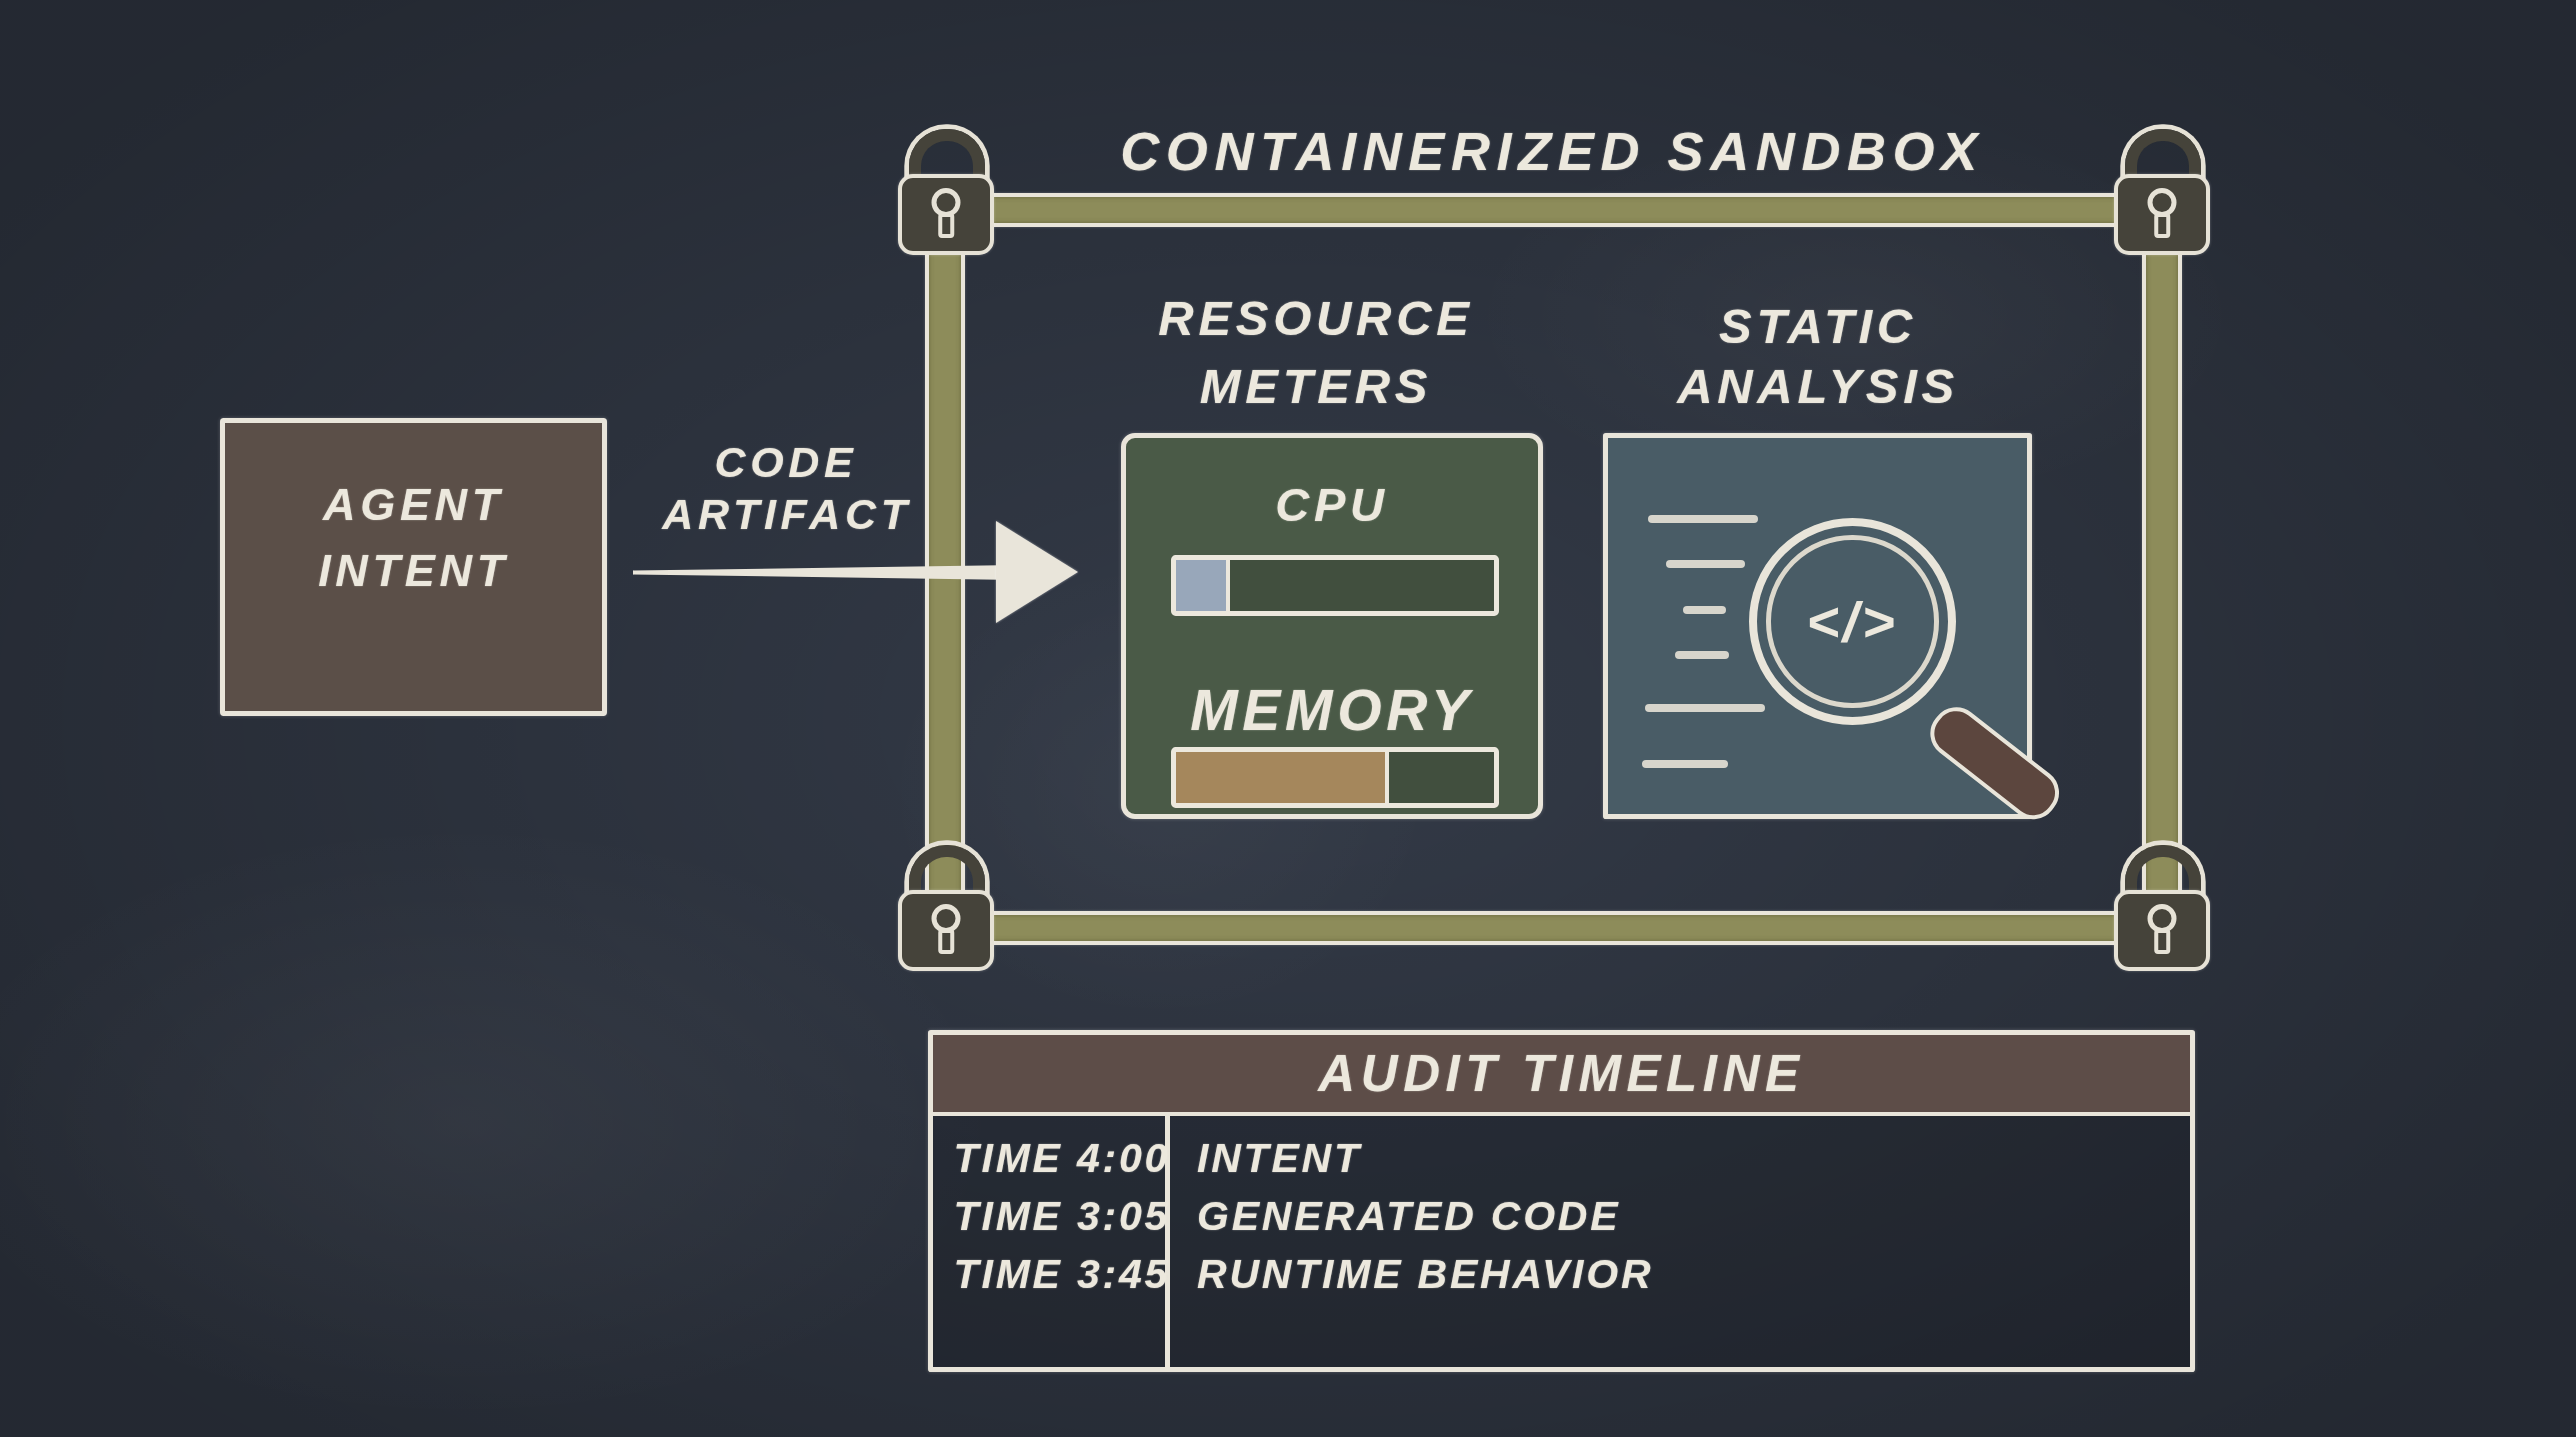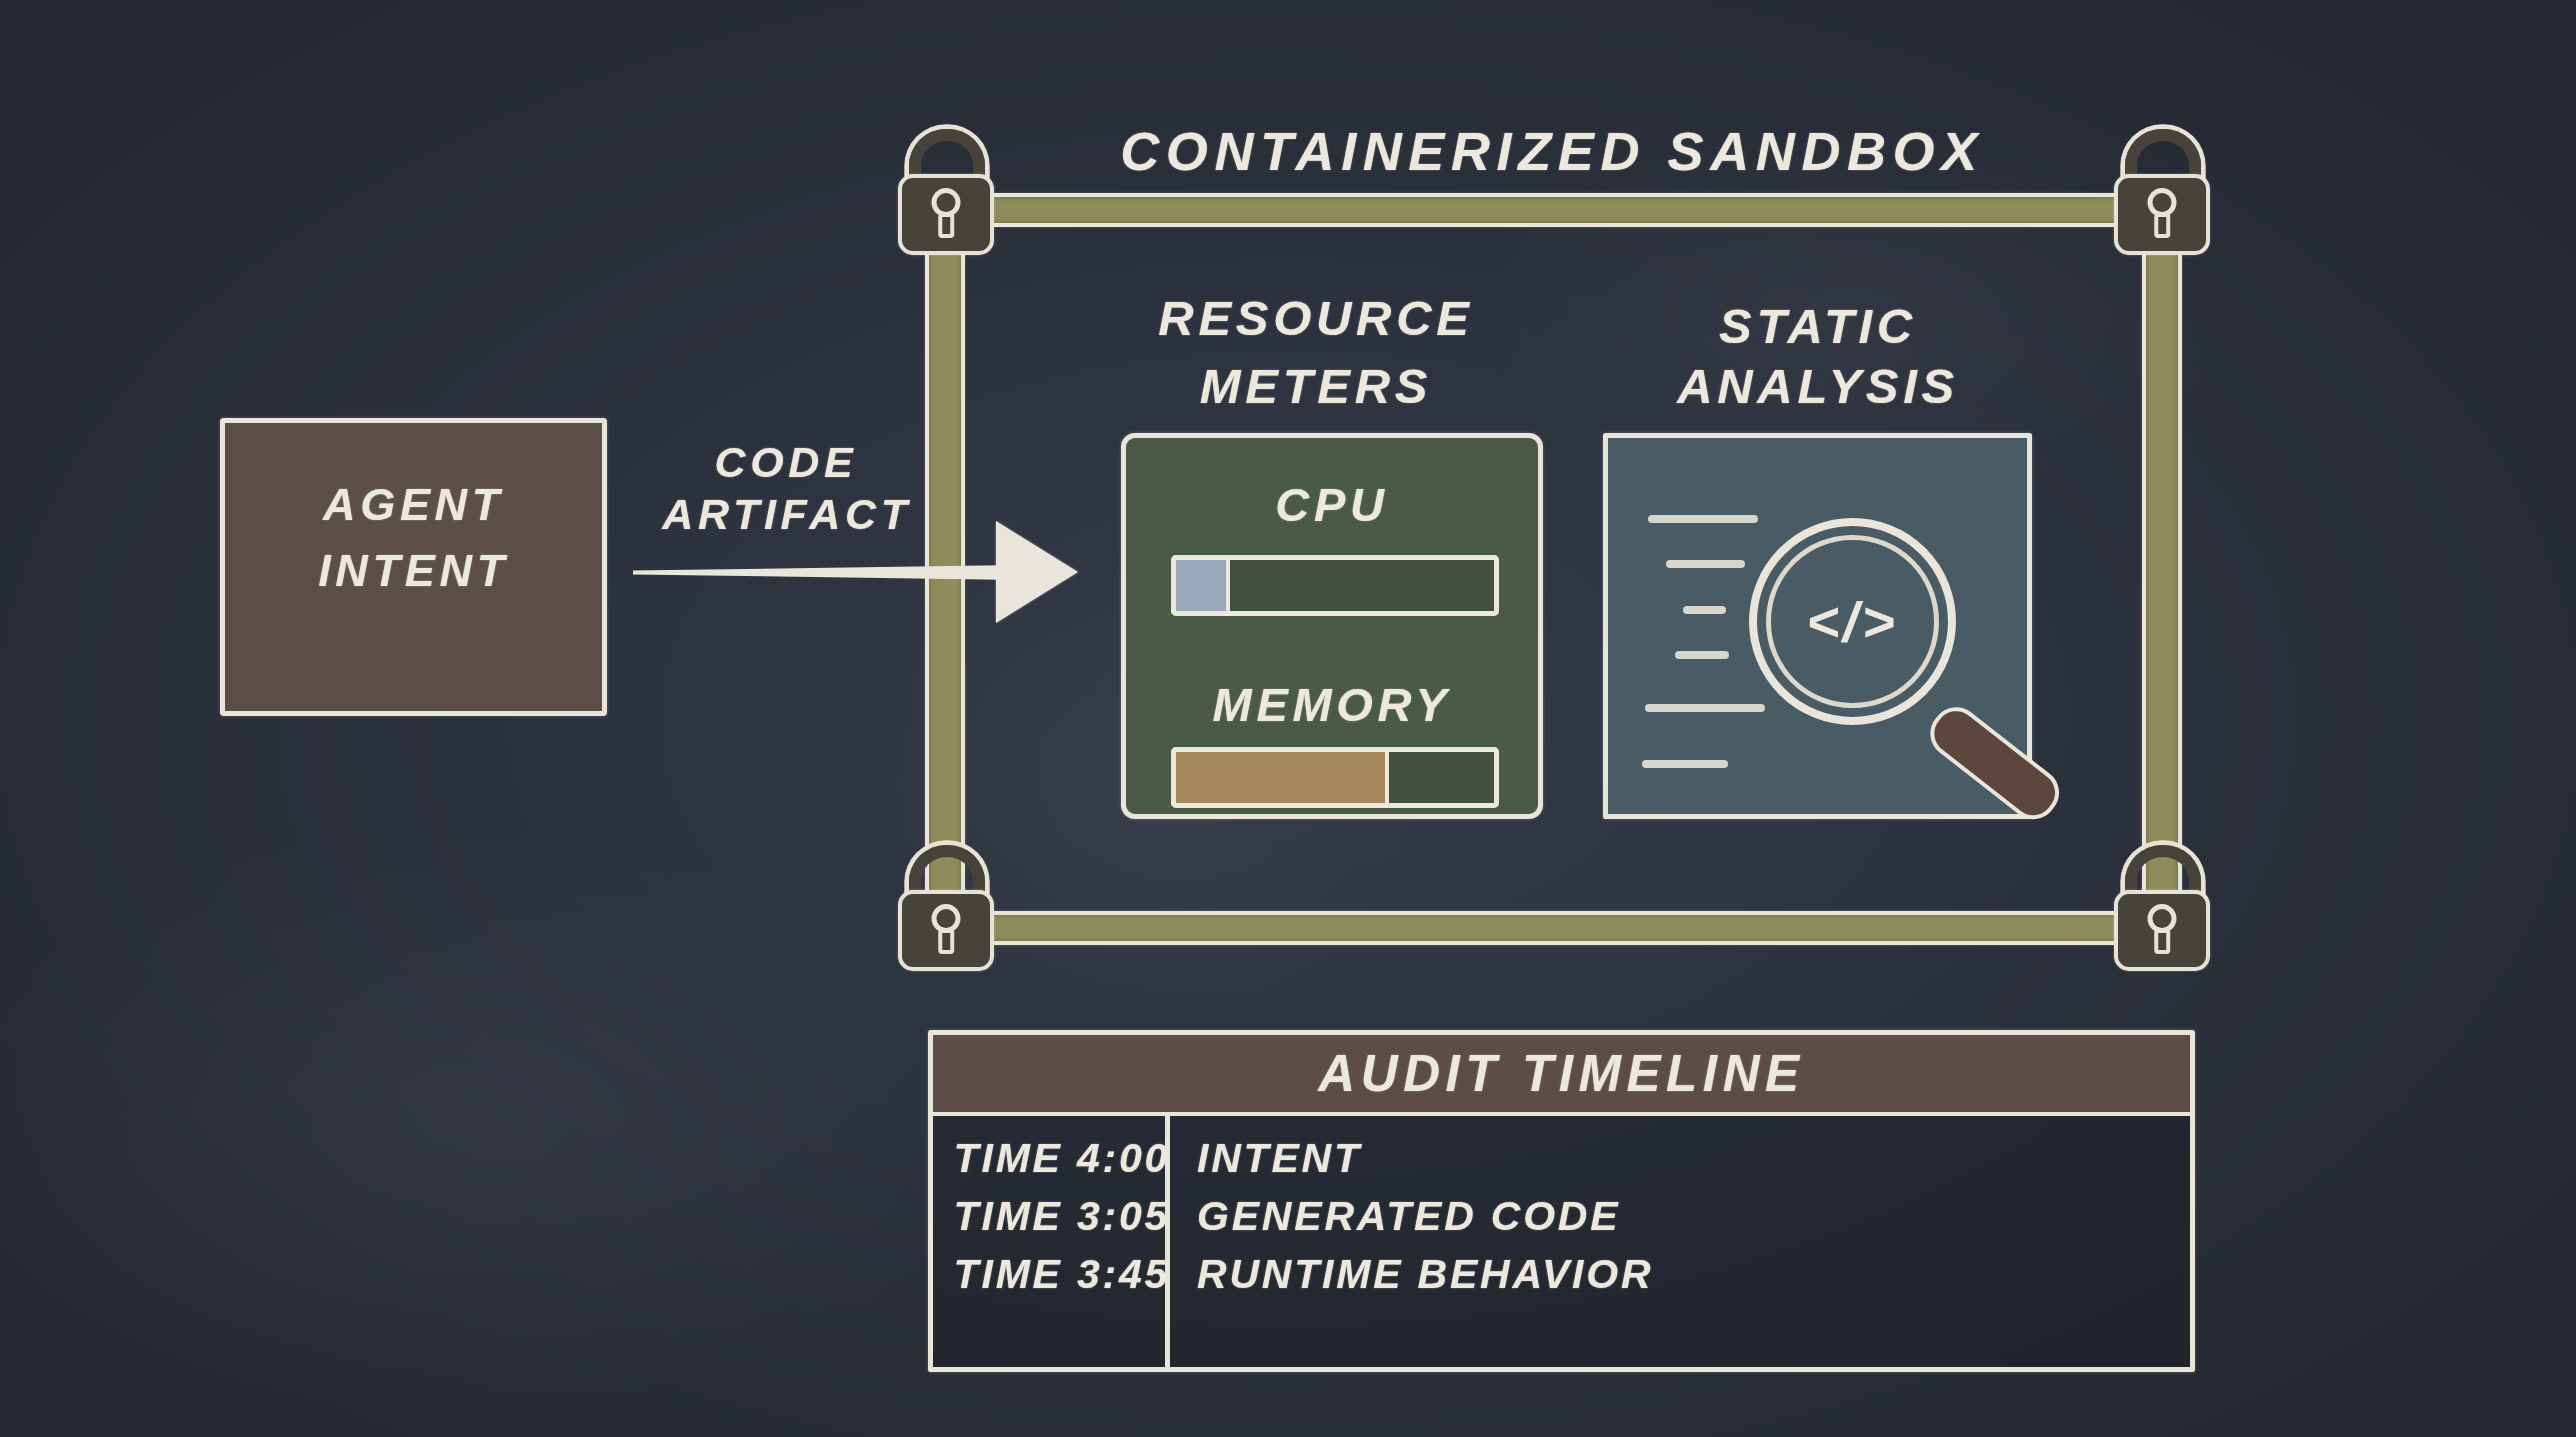--- a/index.html
+++ b/index.html
@@ -170,21 +170,21 @@
 
 <div class="chalk-text" style="left:1082px;top:290px;width:468px;font-size:49px;">RESOURCE</div>
 <div class="chalk-text" style="left:1082px;top:358px;width:468px;font-size:49px;">METERS</div>
 
 <div class="abs meters-panel">
   <div class="chalk-text" style="left:0;top:39px;width:100%;font-size:47px;">CPU</div>
   <div class="meter-bar" style="top:117px;">
     <div class="meter-fill" style="width: 17%; background: rgb(152, 167, 186);"></div>
   </div>
 
-  <div class="chalk-text" style="left:0;top:239px;width:100%;font-size:47px;">MEMORY</div>
+  <div class="chalk-text" style="left:0;top:239px;width:100%;font-size:57px;">MEMORY</div>
   <div class="meter-bar" style="top:309px;">
     <div class="meter-fill" style="width: 67%; background: rgb(165, 135, 92);"></div>
   </div>
 </div>
 
 <div class="chalk-text" style="left:1584px;top:298px;width:468px;font-size:49px;">STATIC</div>
 <div class="chalk-text" style="left:1584px;top:358px;width:468px;font-size:49px;">ANALYSIS</div>
 
 <div class="abs analysis-panel">
   <div class="speed-line" style="left:40px; top:77px; width:110px;"></div>

